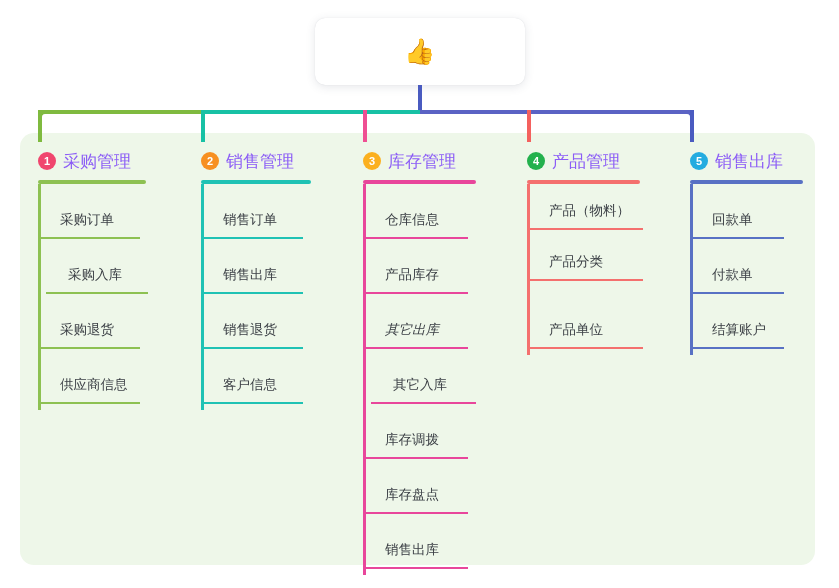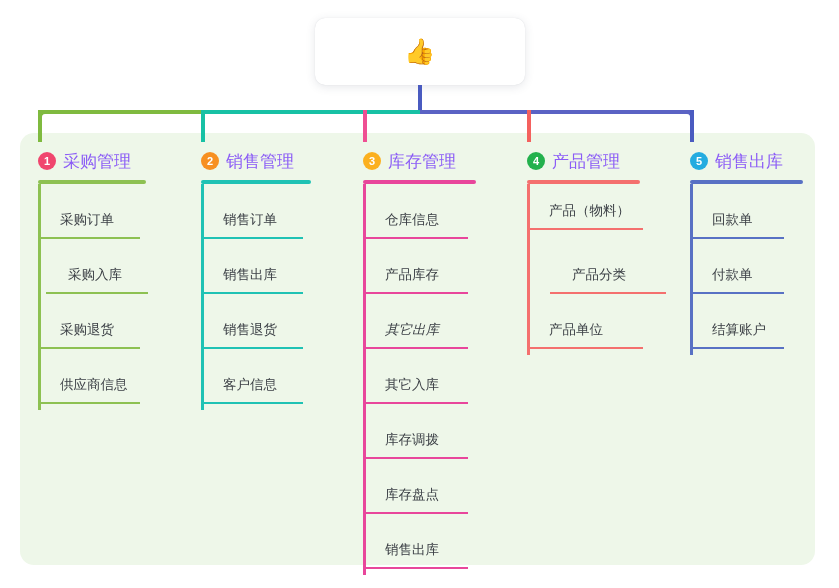--- a/index.html
+++ b/index.html
@@ -190,21 +190,21 @@
           <div class="leaf-rule" style="width: 105px; background: rgb(232, 70, 155);"></div>
         </div>
         <div class="leaf" style="top: 93px; width: 115px;">
           <span class="leaf-label">产品库存</span>
           <div class="leaf-rule" style="width: 105px; background: rgb(232, 70, 155);"></div>
         </div>
         <div class="leaf" style="top: 148px; width: 115px; font-style: italic;">
           <span class="leaf-label">其它出库</span>
           <div class="leaf-rule" style="width: 105px; background: rgb(232, 70, 155);"></div>
         </div>
-        <div class="leaf" style="top: 203px; width: 115px;">
+        <div class="leaf" style="top: 203px; width: 115px; margin-left: 8px;">
           <span class="leaf-label">其它入库</span>
           <div class="leaf-rule" style="width: 105px; background: rgb(232, 70, 155);"></div>
         </div>
         <div class="leaf" style="top: 258px; width: 115px;">
           <span class="leaf-label">库存调拨</span>
           <div class="leaf-rule" style="width: 105px; background: rgb(232, 70, 155);"></div>
         </div>
         <div class="leaf" style="top: 313px; width: 115px;">
           <span class="leaf-label">库存盘点</span>
           <div class="leaf-rule" style="width: 105px; background: rgb(232, 70, 155);"></div>
@@ -218,21 +218,21 @@
         <div class="branch-head">
           <span class="badge" style="background: rgb(35, 177, 77);">4</span>
           <span class="branch-title">产品管理</span>
         </div>
         <div class="head-rule" style="width: 113px; background: rgb(244, 112, 110);"></div>
         <div class="spine" style="background: rgb(244, 112, 110); height: 171px;"></div>
         <div class="leaf" style="top: 29px; width: 126px;">
           <span class="leaf-label">产品（物料）</span>
           <div class="leaf-rule" style="width: 116px; background: rgb(244, 112, 110);"></div>
         </div>
-        <div class="leaf" style="top: 93px; width: 126px; margin-left: 23px;">
+        <div class="leaf" style="top: 80px; width: 126px;">
           <span class="leaf-label">产品分类</span>
           <div class="leaf-rule" style="width: 116px; background: rgb(244, 112, 110);"></div>
         </div>
         <div class="leaf" style="top: 148px; width: 126px;">
           <span class="leaf-label">产品单位</span>
           <div class="leaf-rule" style="width: 116px; background: rgb(244, 112, 110);"></div>
         </div>
       </div>
       <div class="branch" style="left: 690px; top: 146px;">
         <div class="branch-head">

